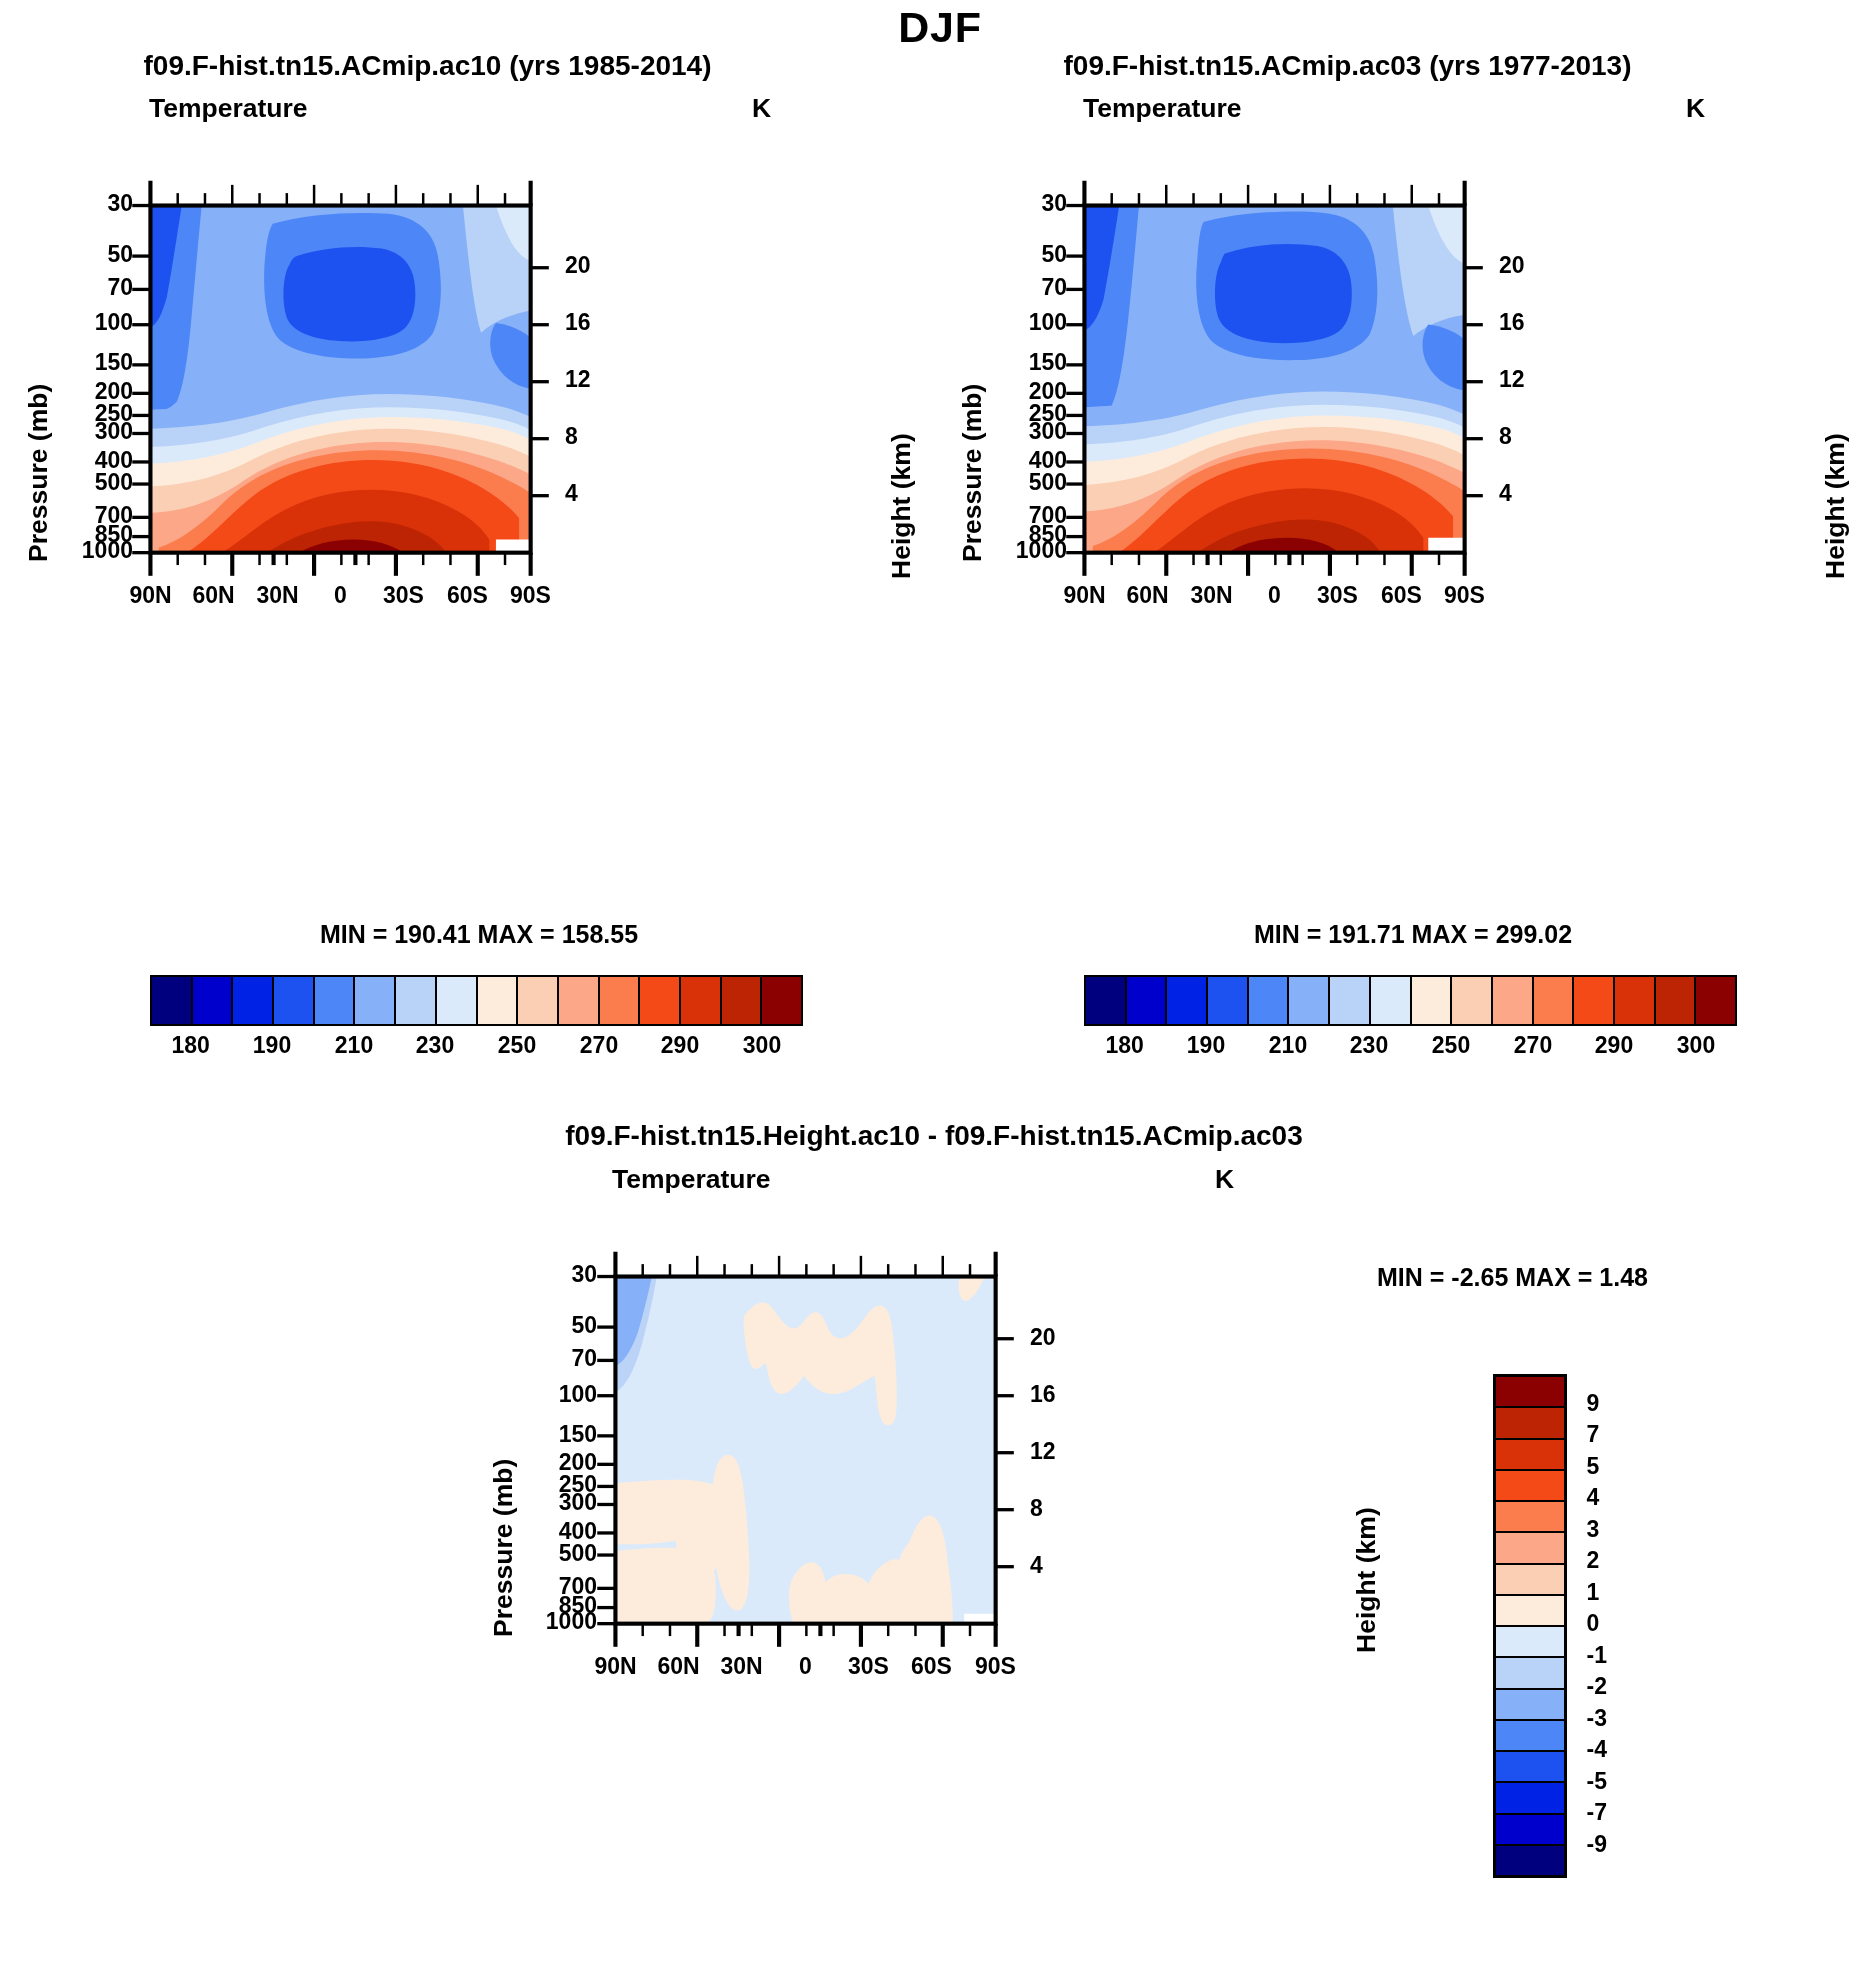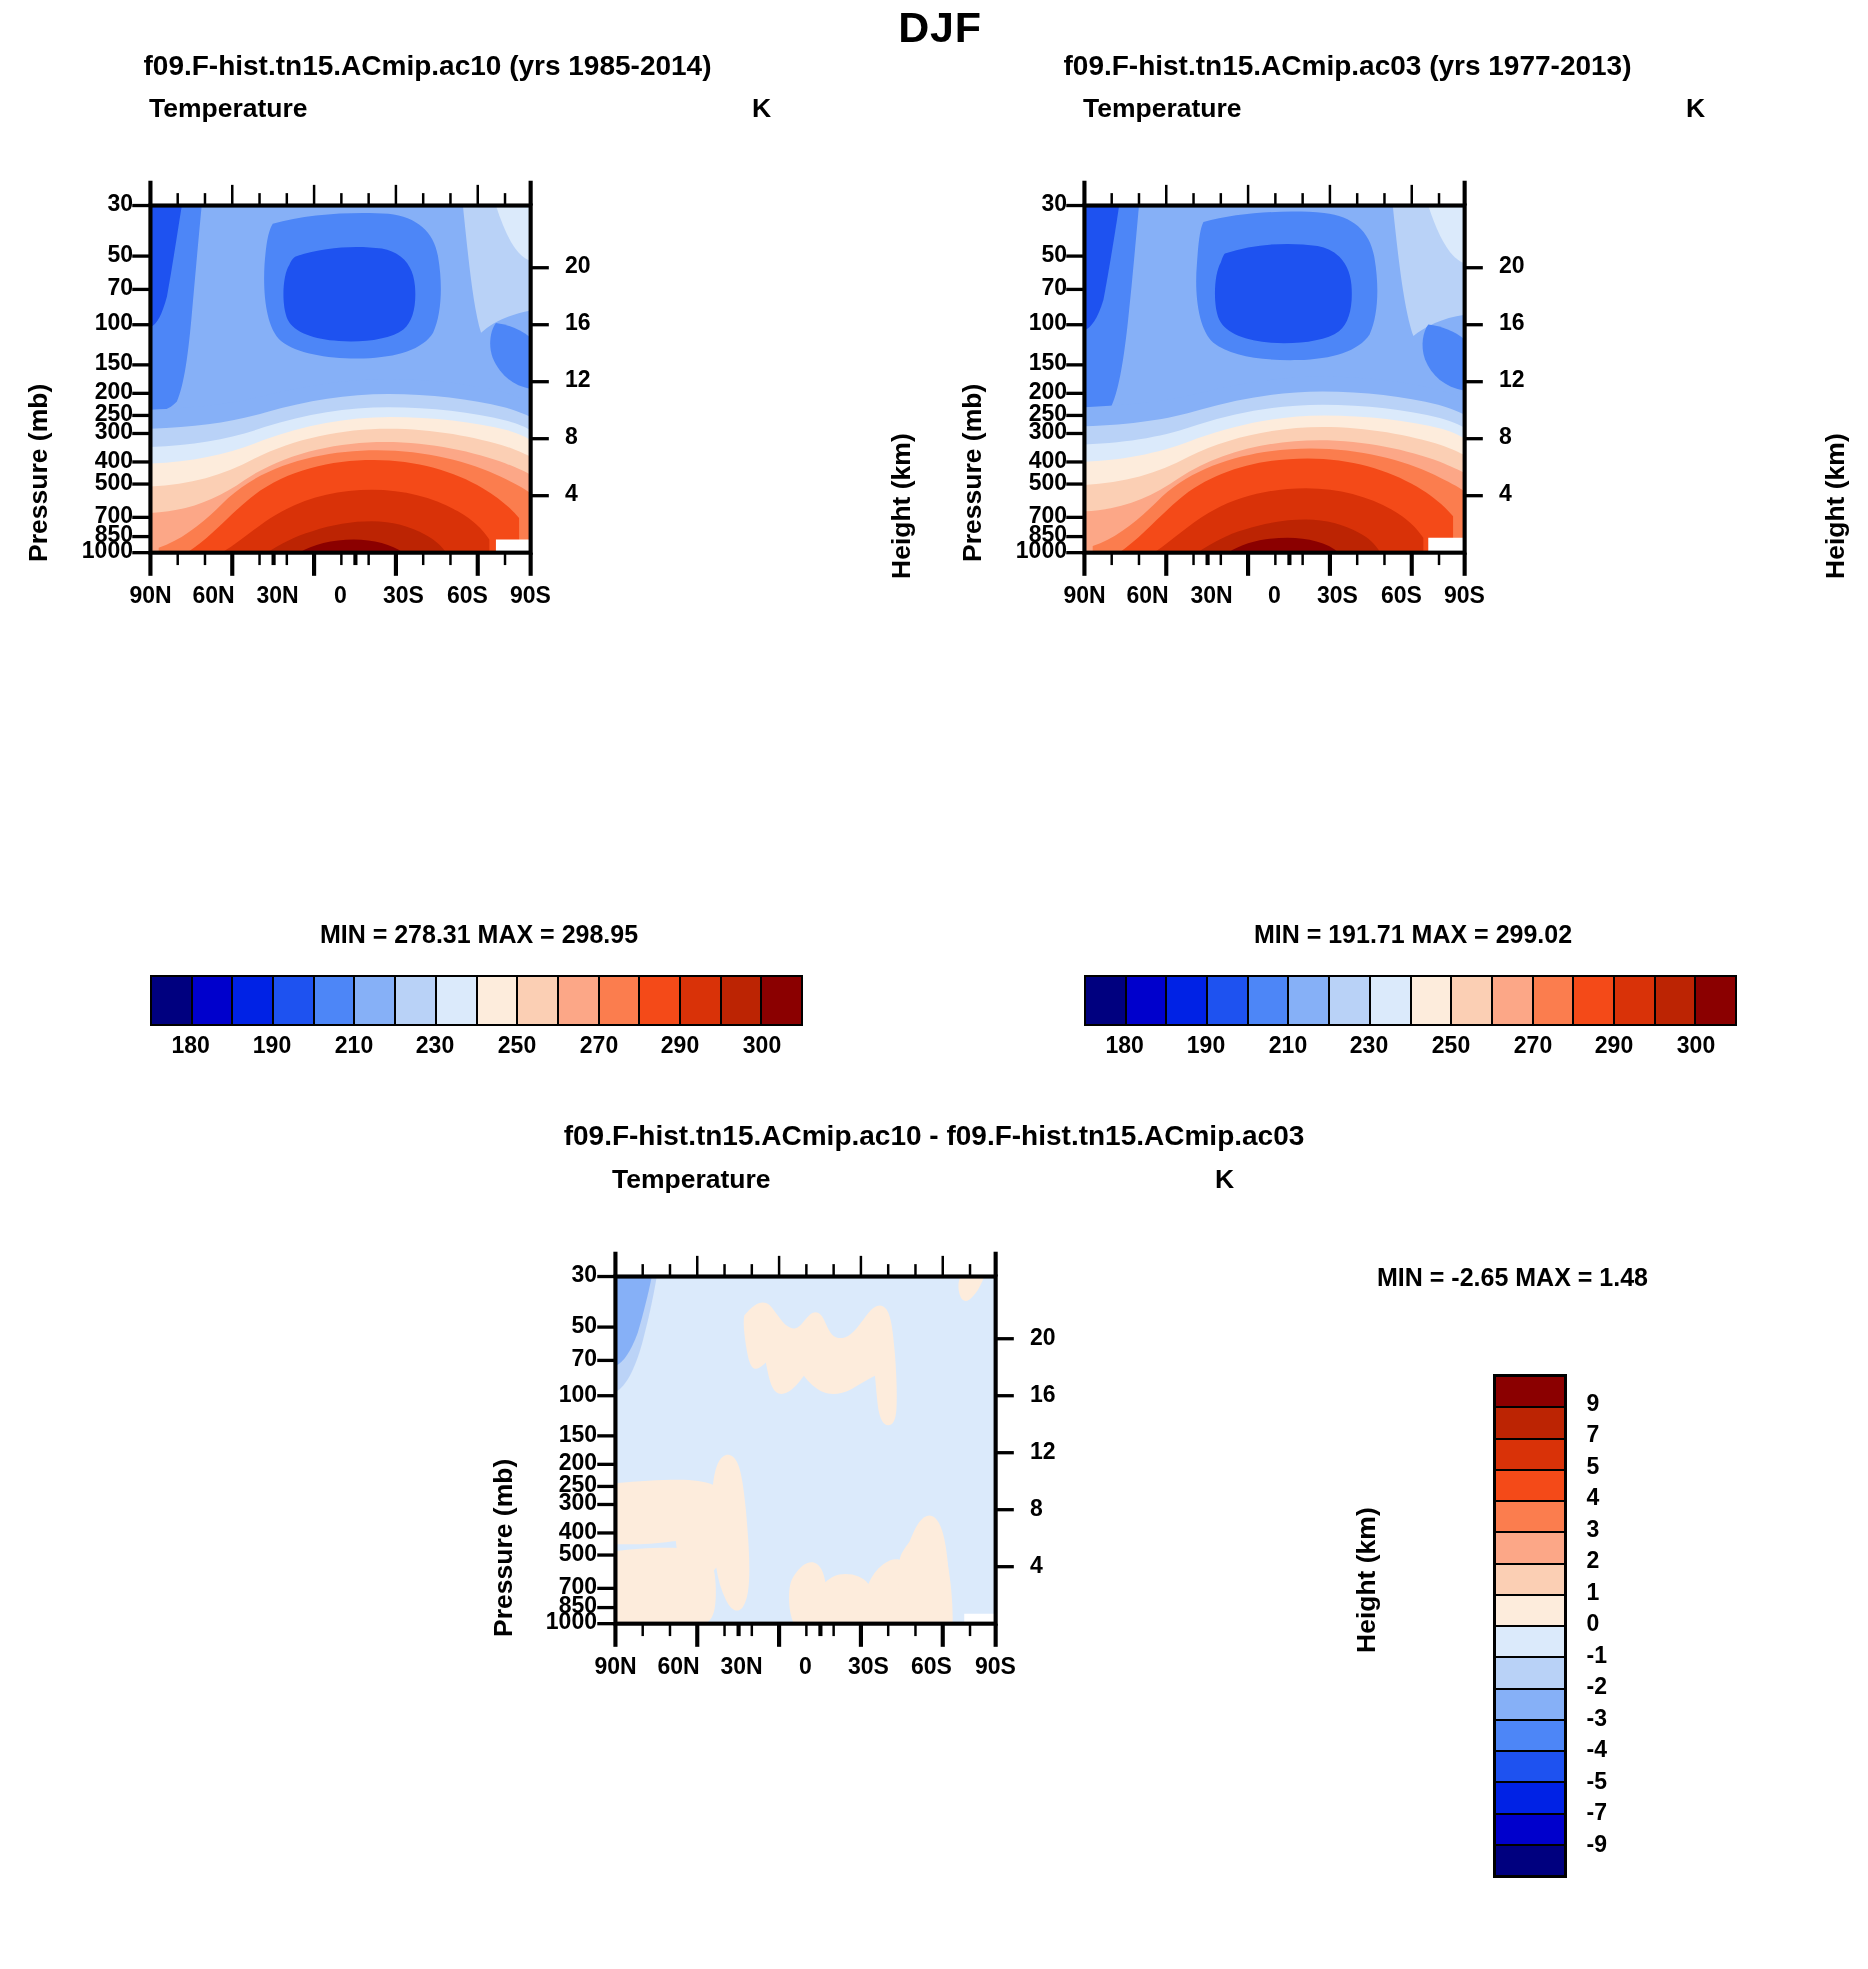--- a/index.html
+++ b/index.html
@@ -22,21 +22,21 @@
 </head>
 <body>
 
 <div class="abs" id="main-title">DJF</div>
 
 <div class="abs panel-title" style="left:39px;top:50px;width:777px;">f09.F-hist.tn15.ACmip.ac10 (yrs 1985-2014)</div>
 <div class="abs var-label" style="left:149px;top:93px;">Temperature</div>
 <div class="abs unit-label" style="left:752px;top:93px;">K</div>
 <div class="abs rot axtitle" style="left:23px;top:562px;">Pressure (mb)</div>
 <div class="abs rot axtitle" style="left:886px;top:579px;">Height (km)</div>
-<div class="abs minmax" style="left:99px;top:920px;width:760px;">MIN = 278.31  MAX = 298.95</div>
+<div class="abs minmax" style="left:99px;top:920px;width:760px;">MIN = 190.41  MAX = 158.55</div>
 
 <svg class="abs" style="left:0px;top:116px;" width="934" height="794" viewBox="0 0 1130 960">
   <defs>
     <clipPath id="clipL">
         <rect x="182" y="108" width="460" height="420"></rect>
       </clipPath>
   </defs>
   <g clip-path="url(#clipL)">
     <rect x="182" y="108" width="460" height="420" fill="#ffffff"></rect>
 
@@ -377,21 +377,21 @@
     <div class="abs cbl" style="left: 3.6px; top: 0px; width: 74px;">180</div>
     <div class="abs cbl" style="left: 85px; top: 0px; width: 74px;">190</div>
     <div class="abs cbl" style="left: 167px; top: 0px; width: 74px;">210</div>
     <div class="abs cbl" style="left: 248px; top: 0px; width: 74px;">230</div>
     <div class="abs cbl" style="left: 330px; top: 0px; width: 74px;">250</div>
     <div class="abs cbl" style="left: 412px; top: 0px; width: 74px;">270</div>
     <div class="abs cbl" style="left: 493px; top: 0px; width: 74px;">290</div>
     <div class="abs cbl" style="left: 575px; top: 0px; width: 74px;">300</div>
   </div>
 
-<div class="abs panel-title" style="left:314px;top:1120px;width:1240px;">f09.F-hist.tn15.ACmip.ac10 - f09.F-hist.tn15.ACmip.ac03</div>
+<div class="abs panel-title" style="left:314px;top:1120px;width:1240px;">f09.F-hist.tn15.Height.ac10 - f09.F-hist.tn15.ACmip.ac03</div>
 <div class="abs var-label" style="left:612px;top:1164px;">Temperature</div>
 <div class="abs unit-label" style="left:1215px;top:1164px;">K</div>
 <div class="abs rot axtitle" style="left:488px;top:1637px;">Pressure (mb)</div>
 <div class="abs rot axtitle" style="left:1351px;top:1653px;">Height (km)</div>
 <div class="abs minmax" style="left:1248px;top:1263px;width:529px;">MIN =  -2.65  MAX =   1.48</div>
 
 <svg class="abs" style="left:465px;top:1187px;" width="934" height="794" viewBox="0 0 1130 960">
   <defs>
     <clipPath id="clipD">
         <rect x="182" y="108" width="460" height="420"></rect>

